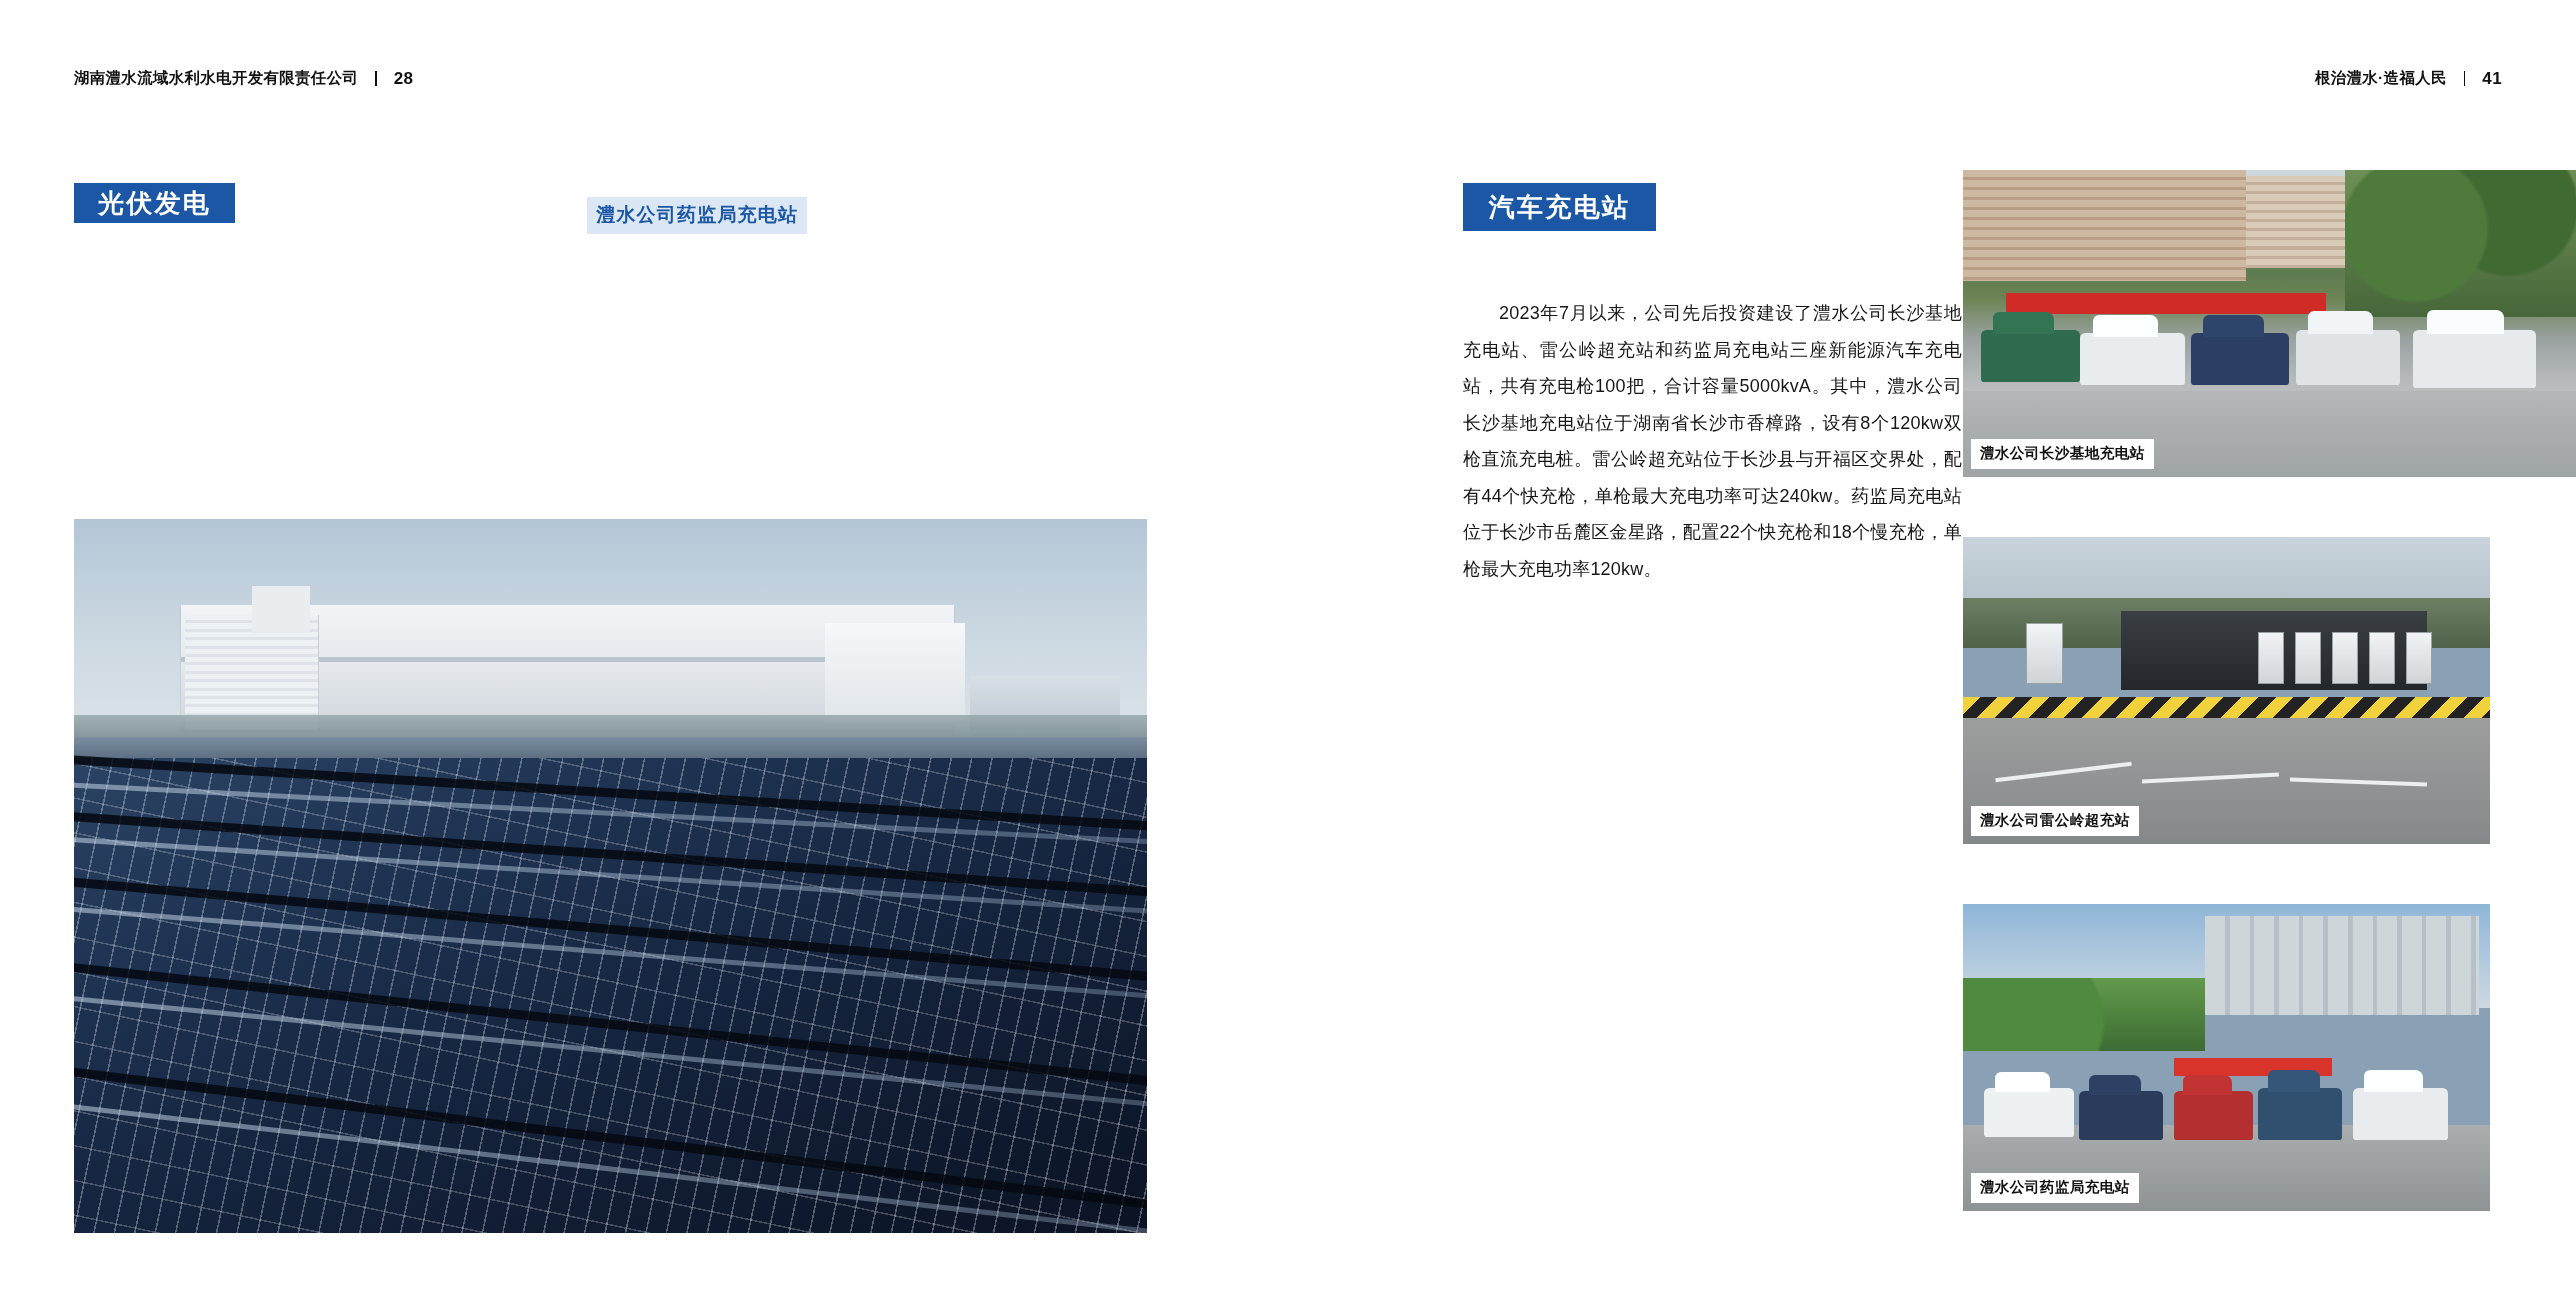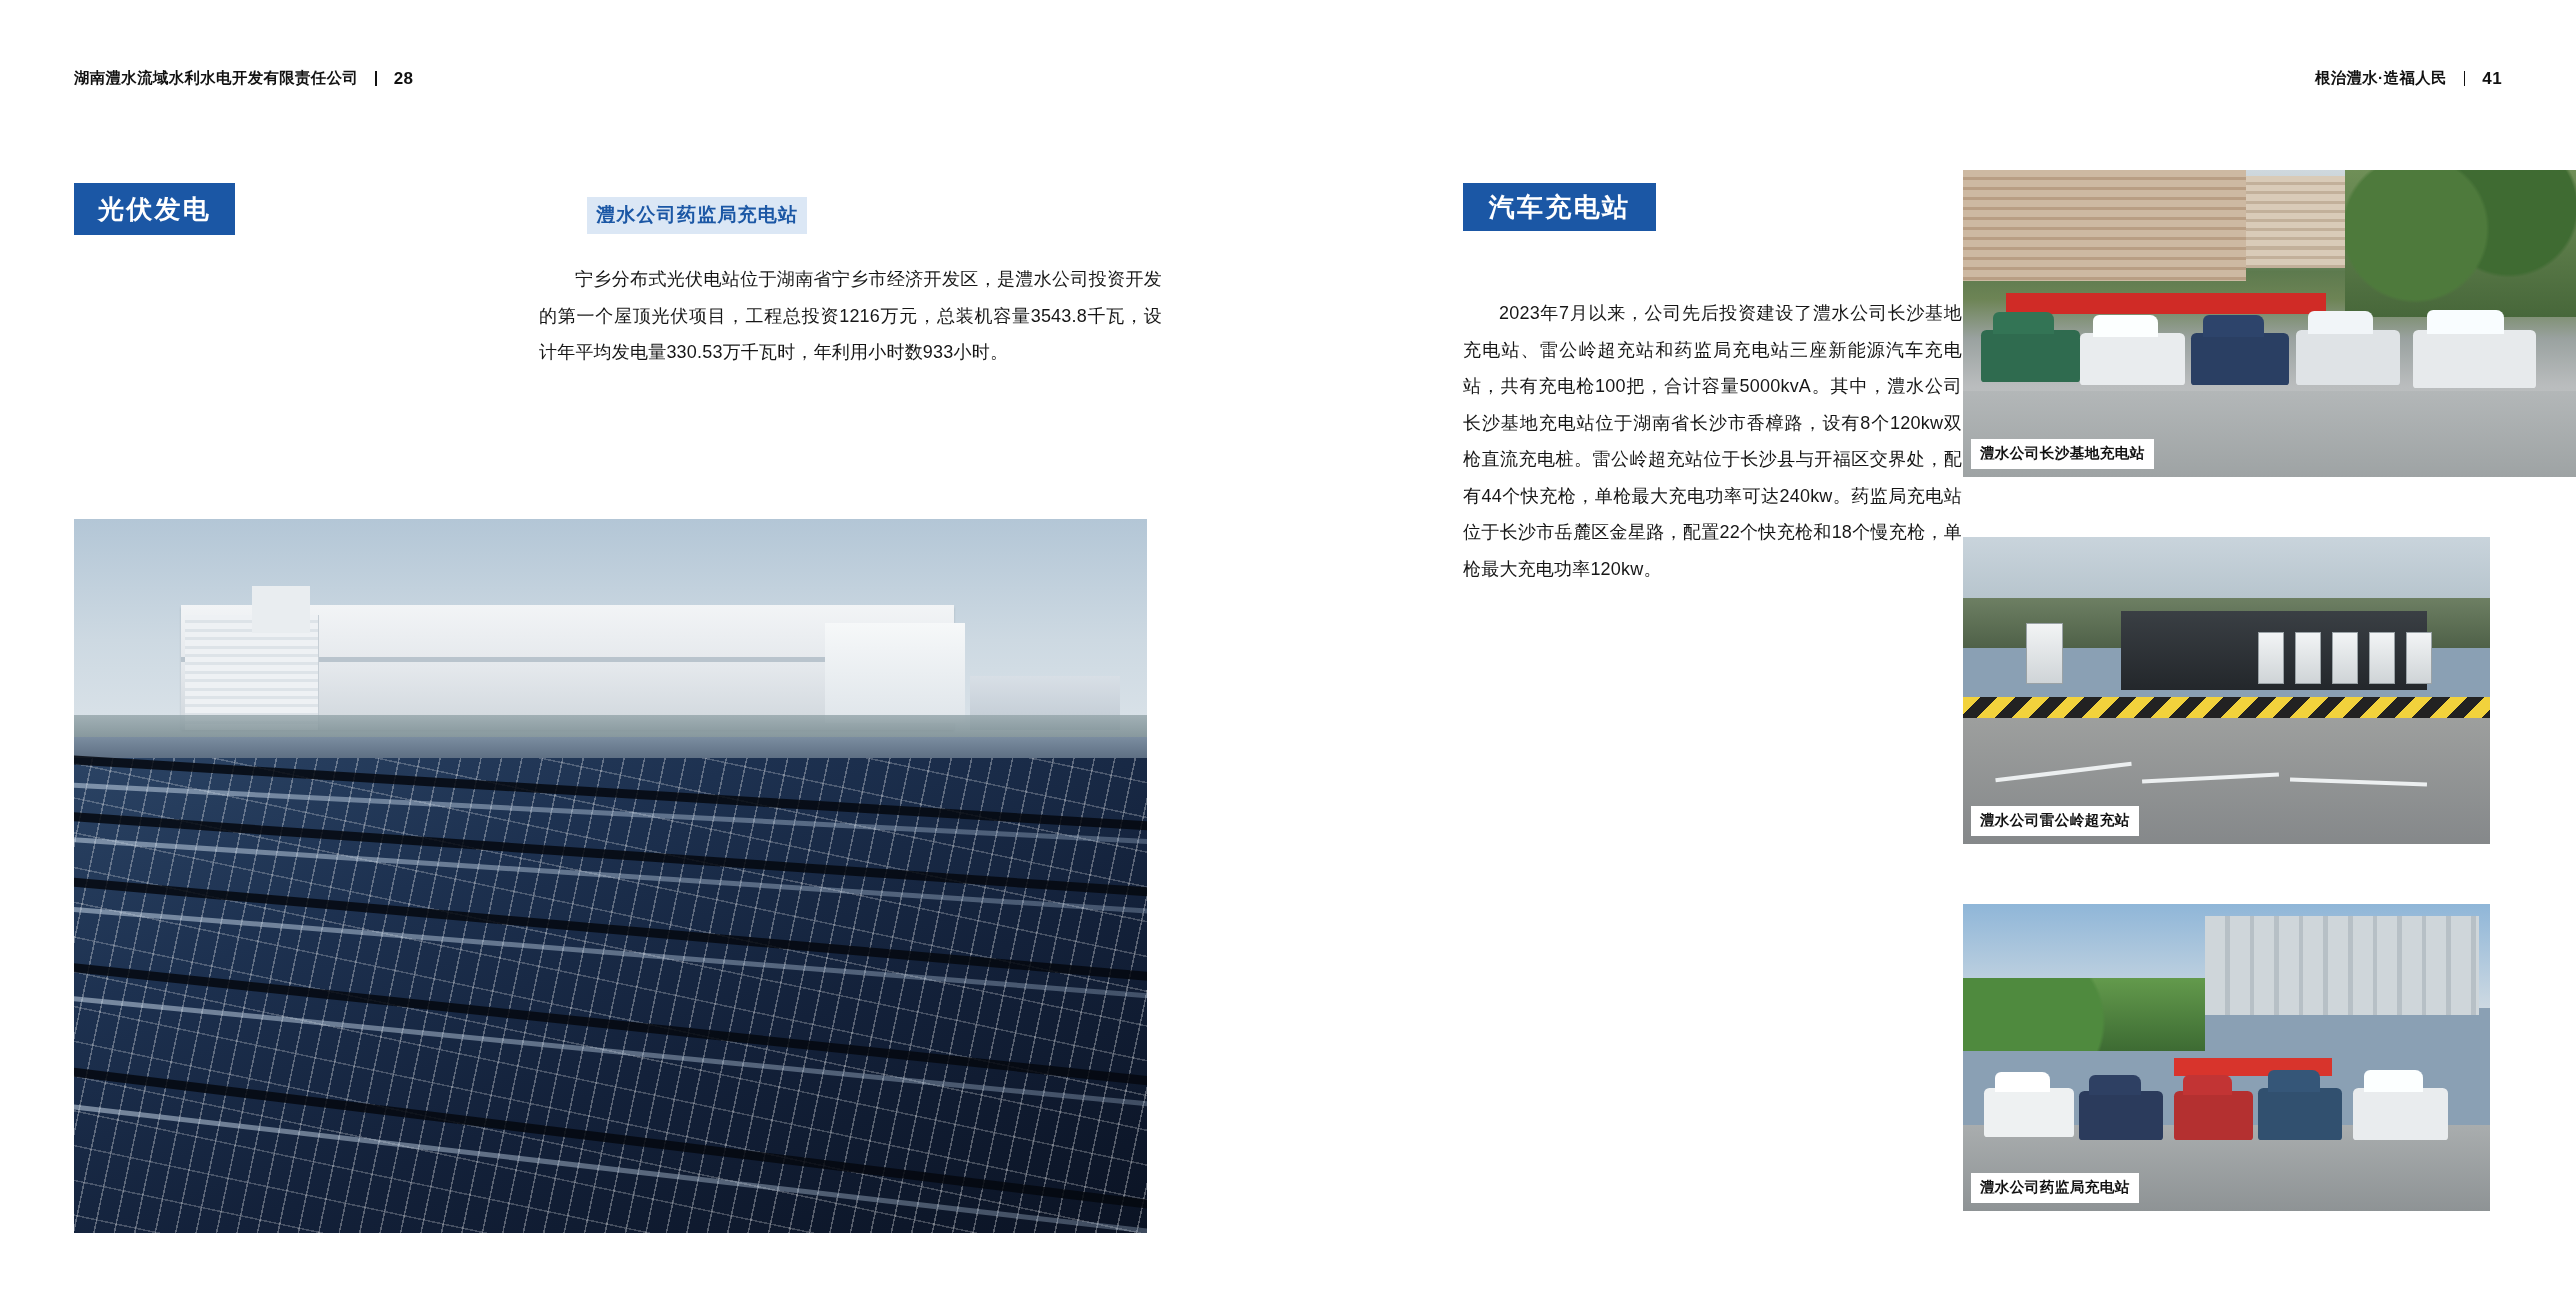--- a/index.html
+++ b/index.html
@@ -53,21 +53,21 @@
     background: #1b57a5;
     color: #fff;
     font-weight: bold;
     letter-spacing: 2.3px;
     display: flex;
     align-items: center;
     justify-content: center;
   }
   .sec-badge-left {
     left: 74px; top: 183px;
-    width: 161px; height: 52px;
+    width: 161px; height: 40px;
     font-size: 26px;
   }
   .sec-badge-right {
     left: 1463px; top: 183px;
     width: 193px; height: 48px;
     font-size: 26px;
   }
 
   
   .sub-title {
@@ -253,23 +253,20 @@
     <div class="runhead runhead-left">
       <span>湖南澧水流域水利水电开发有限责任公司</span>
       <span class="sep"></span>
       <span class="pageno">28</span>
     </div>
 
     <div class="sec-badge sec-badge-left">光伏发电</div>
 
     <div class="sub-title">澧水公司药监局充电站</div>
 
-    <div class="body-col col-left">
-      <p>宁乡分布式光伏电站位于湖南省宁乡市经济开发区，是澧水公司投资开发的第一个屋顶光伏项目，工程总投资1216万元，总装机容量3543.8千瓦，设计年平均发电量330.53万千瓦时，年利用小时数933小时。</p>
-    </div>
 
     <div class="photo photo-solar">
       <div class="sky"></div>
       <div class="bldg-main"></div>
       <div class="bldg-left"></div>
       <div class="bldg-tower"></div>
       <div class="bldg-right"></div>
       <div class="bldg-far"></div>
       <div class="horizon-trees"></div>
       <div class="roof-band"></div>

